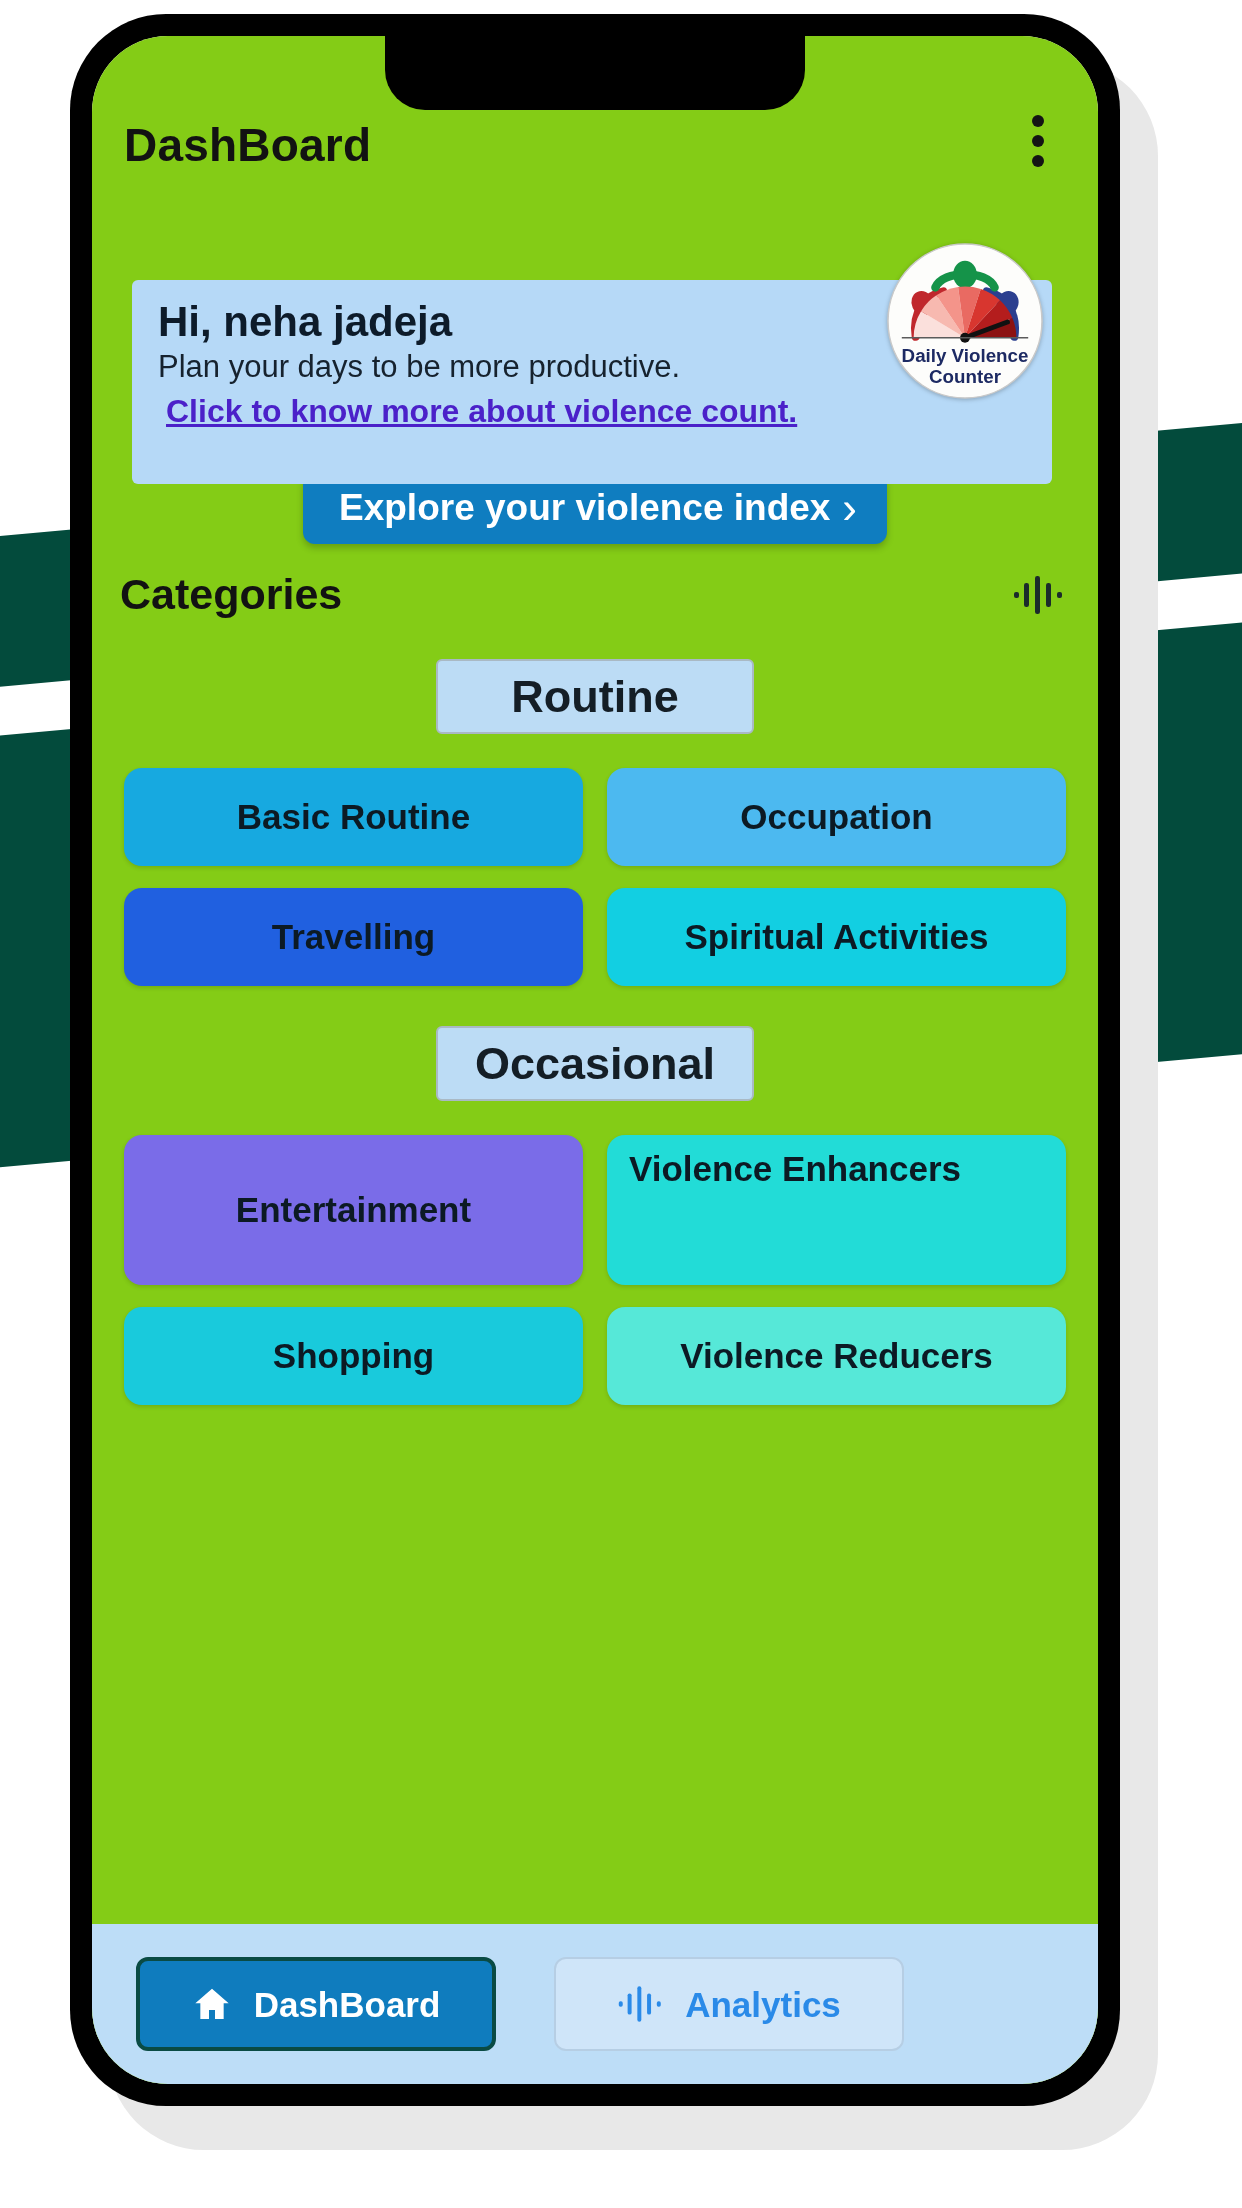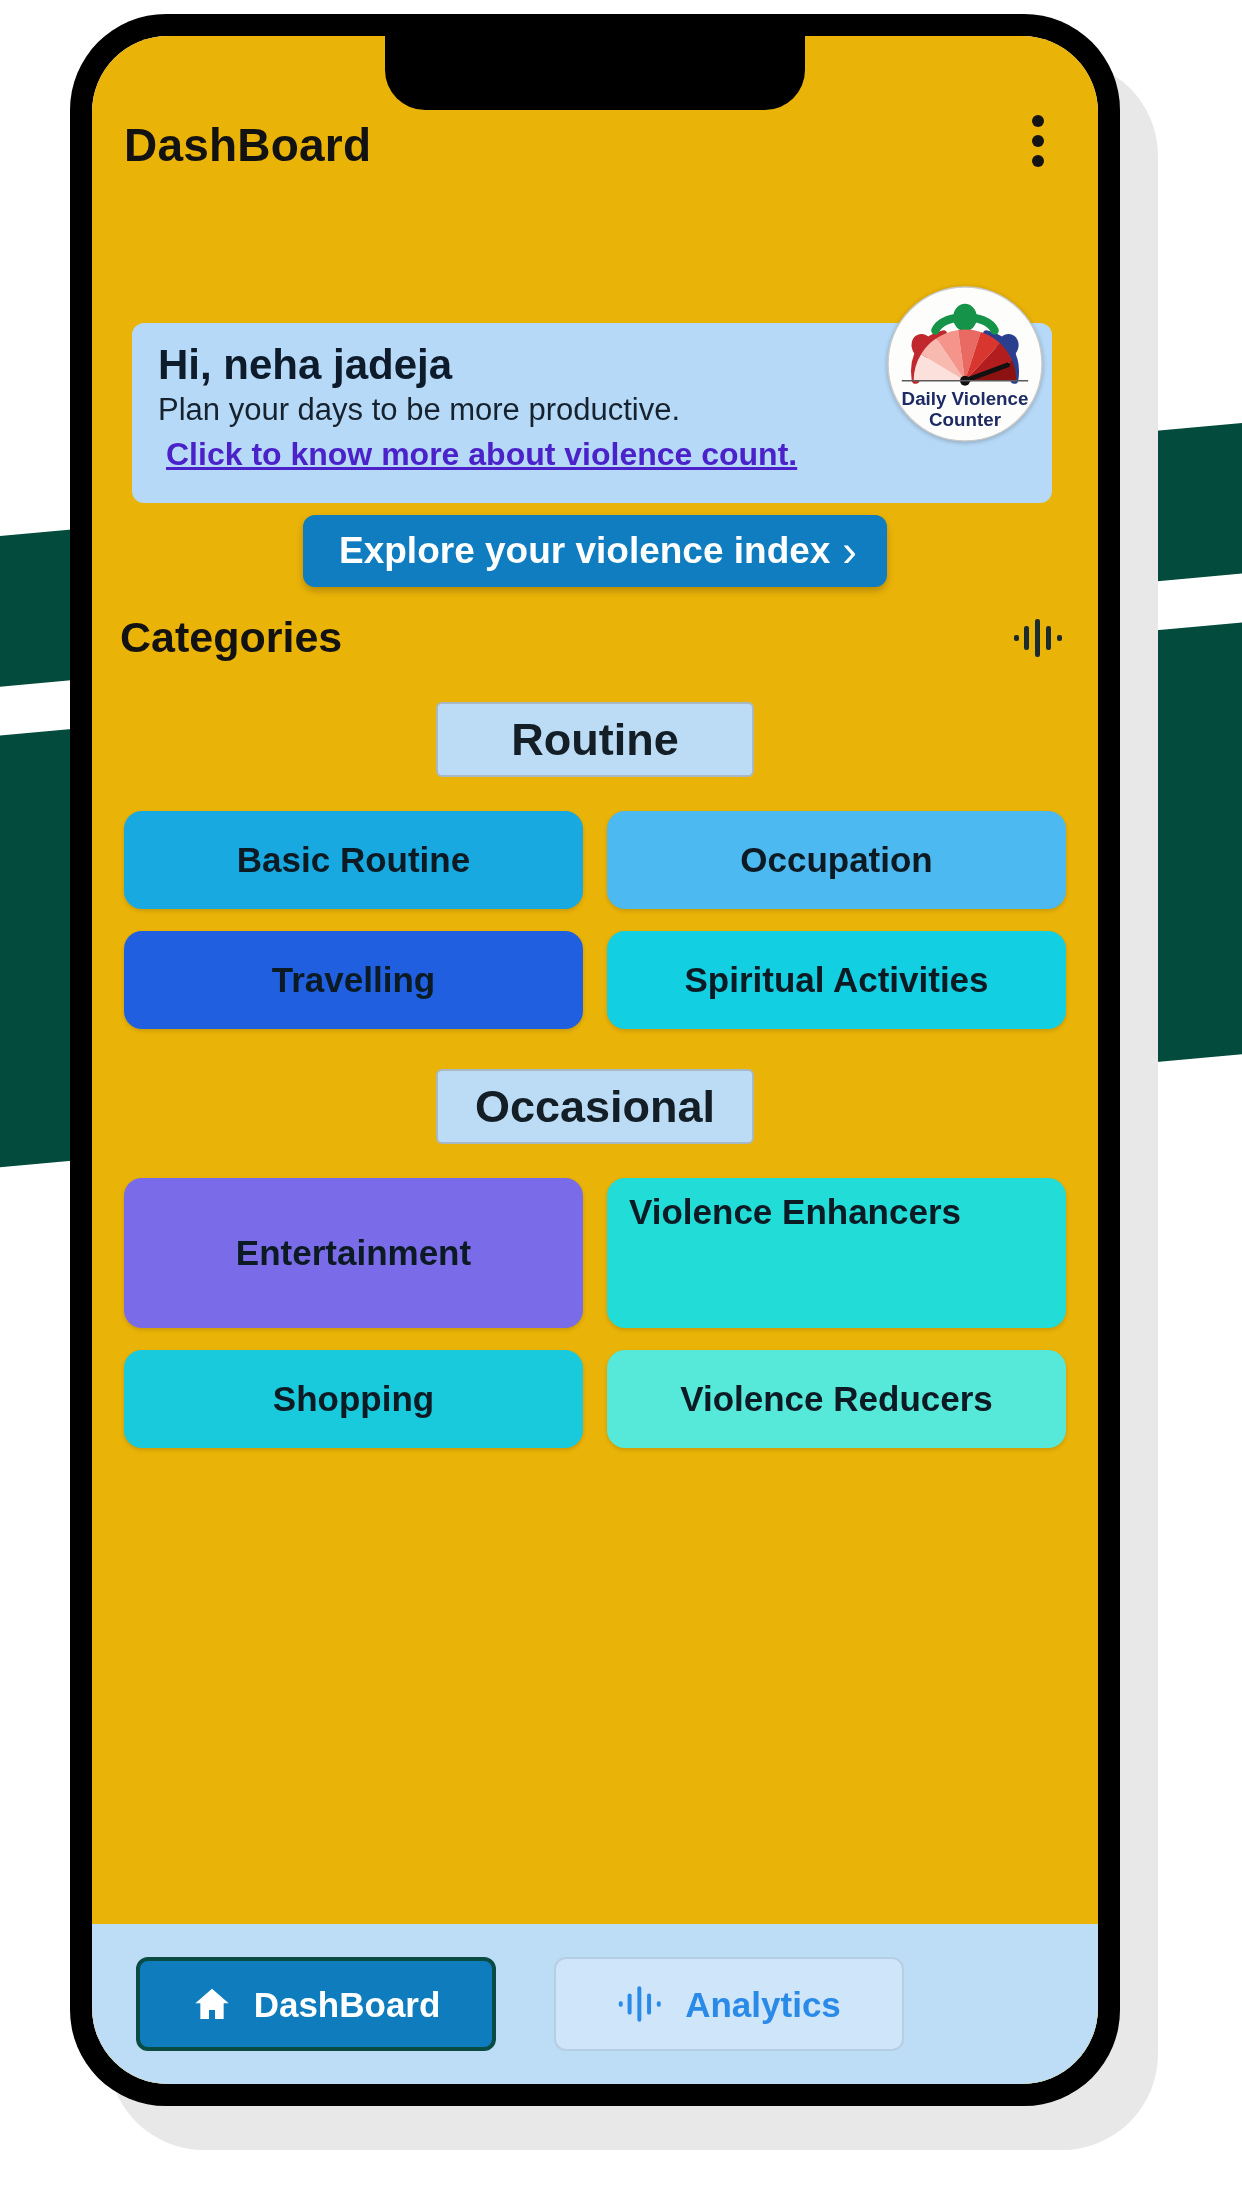--- a/index.html
+++ b/index.html
@@ -126,23 +126,23 @@
   #hero {
     position: relative;
     margin-top: 56px;
     height: 200px;
   }
   #greeting-card {
     position: absolute;
     left: 14px;
     right: 20px;
     top: 38px;
-    height: 180px;
+    height: 204px;
     background: #b6d9f7;
-    border-radius: 12px;
+    border-radius: 6px;
     padding: 20px 8px 0 26px;
   }
   #greeting-title {
     font-size: 42px;
     font-weight: bold;
     color: #0d1b2a;
     line-height: 1.05;
   }
   #greeting-sub {
     margin-top: 4px;
@@ -307,21 +307,21 @@
   <div class="band b1" style="background: rgb(3, 75, 60);"></div>
   <div class="band b2" style="background: rgb(3, 75, 60);"></div>
 </div>
 
 <div id="phone-shadow"></div>
 
 <div id="phone">
   <div id="screen">
     <div id="notch"></div>
 
-    <div id="app" style="background: #eab308; gap: 43px;">
+    <div id="app" style="background: #84cc16;">
 
       <header id="appbar">
         <div id="app-title">DashBoard</div>
         <div id="overflow-menu">
           <i></i>
           <i></i>
           <i></i>
         </div>
       </header>
 

